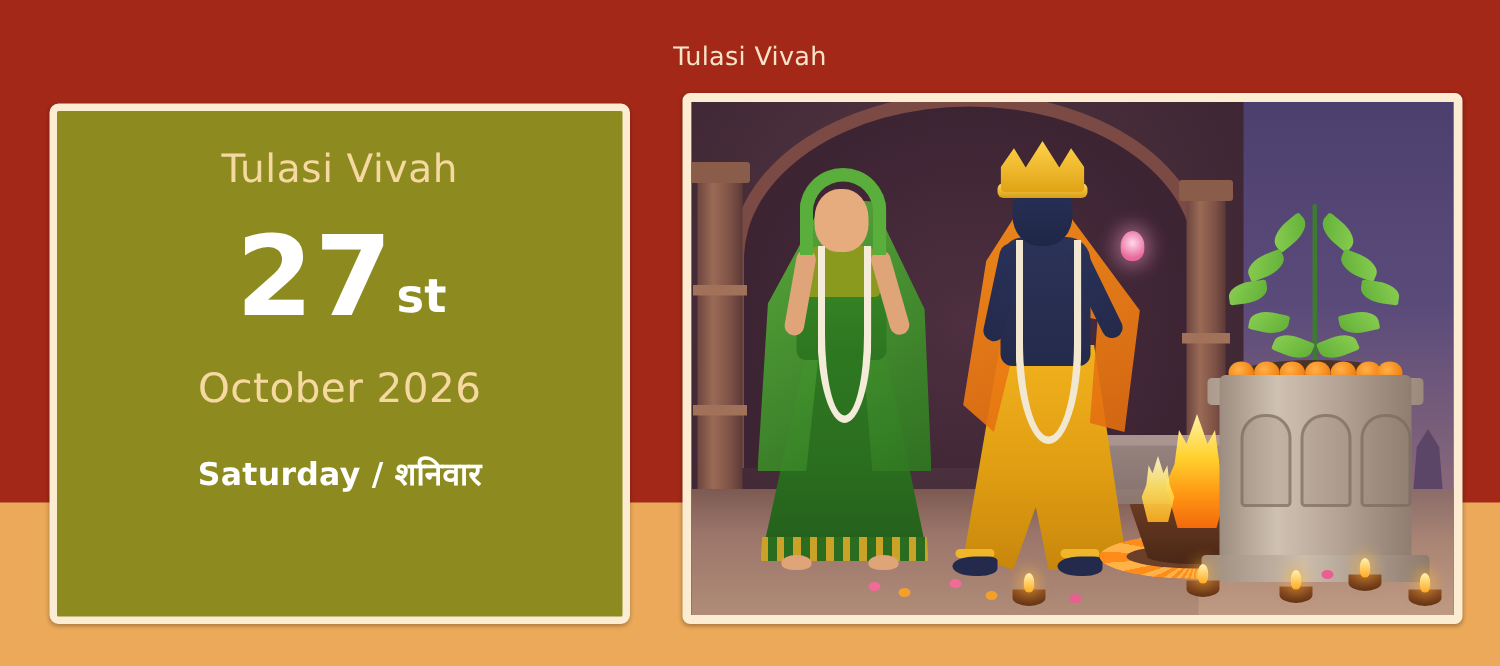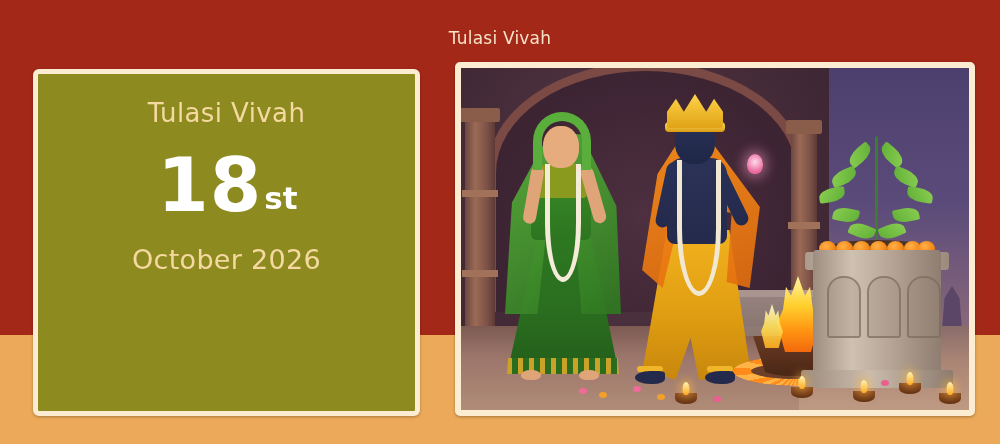--- a/index.html
+++ b/index.html
@@ -474,25 +474,26 @@
   <div id="bottom-band"></div>
 
   <div id="page-title">Tulasi Vivah</div>
 
   <div id="date-card">
     <div class="card-inner">
 
       <div id="card-festival-name">Tulasi Vivah</div>
 
       <div id="day-number-row">
-        <span id="day-number">18</span><span id="day-suffix">st</span>
+        <span id="day-number">27</span><span id="day-suffix">st</span>
       </div>
 
       <div id="month-year">October 2026</div>
 
+      <div id="weekday-line">Saturday / शनिवार</div>
 
     </div>
   </div>
 
   <div id="illustration-card">
     <div id="scene">
 
       <div class="sky"></div>
       <div class="skyline">
         <div class="temple-silhouette t1"></div>

